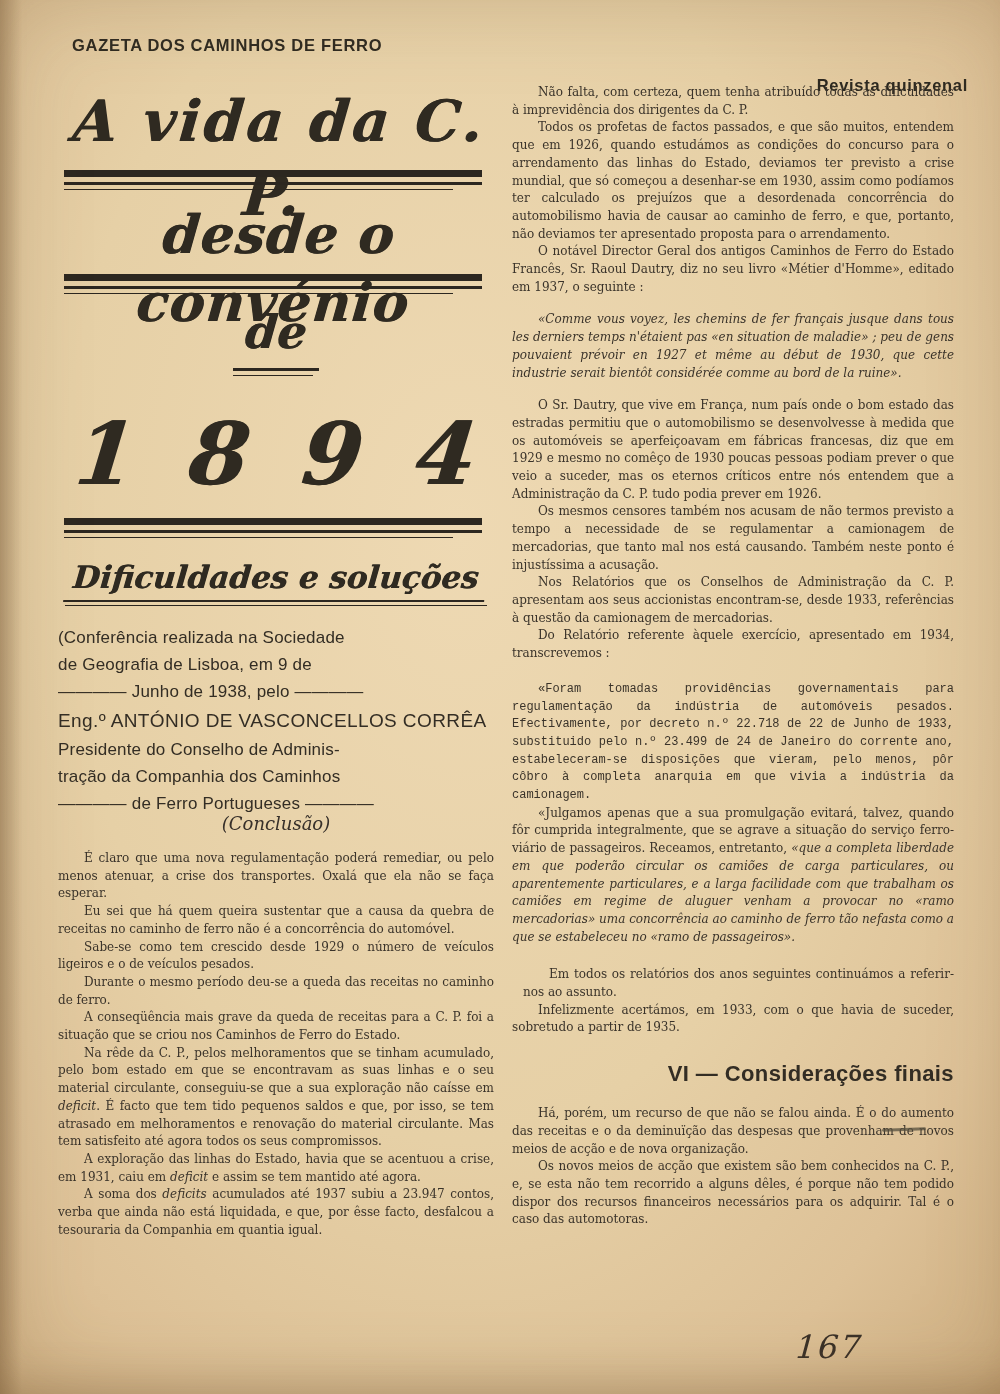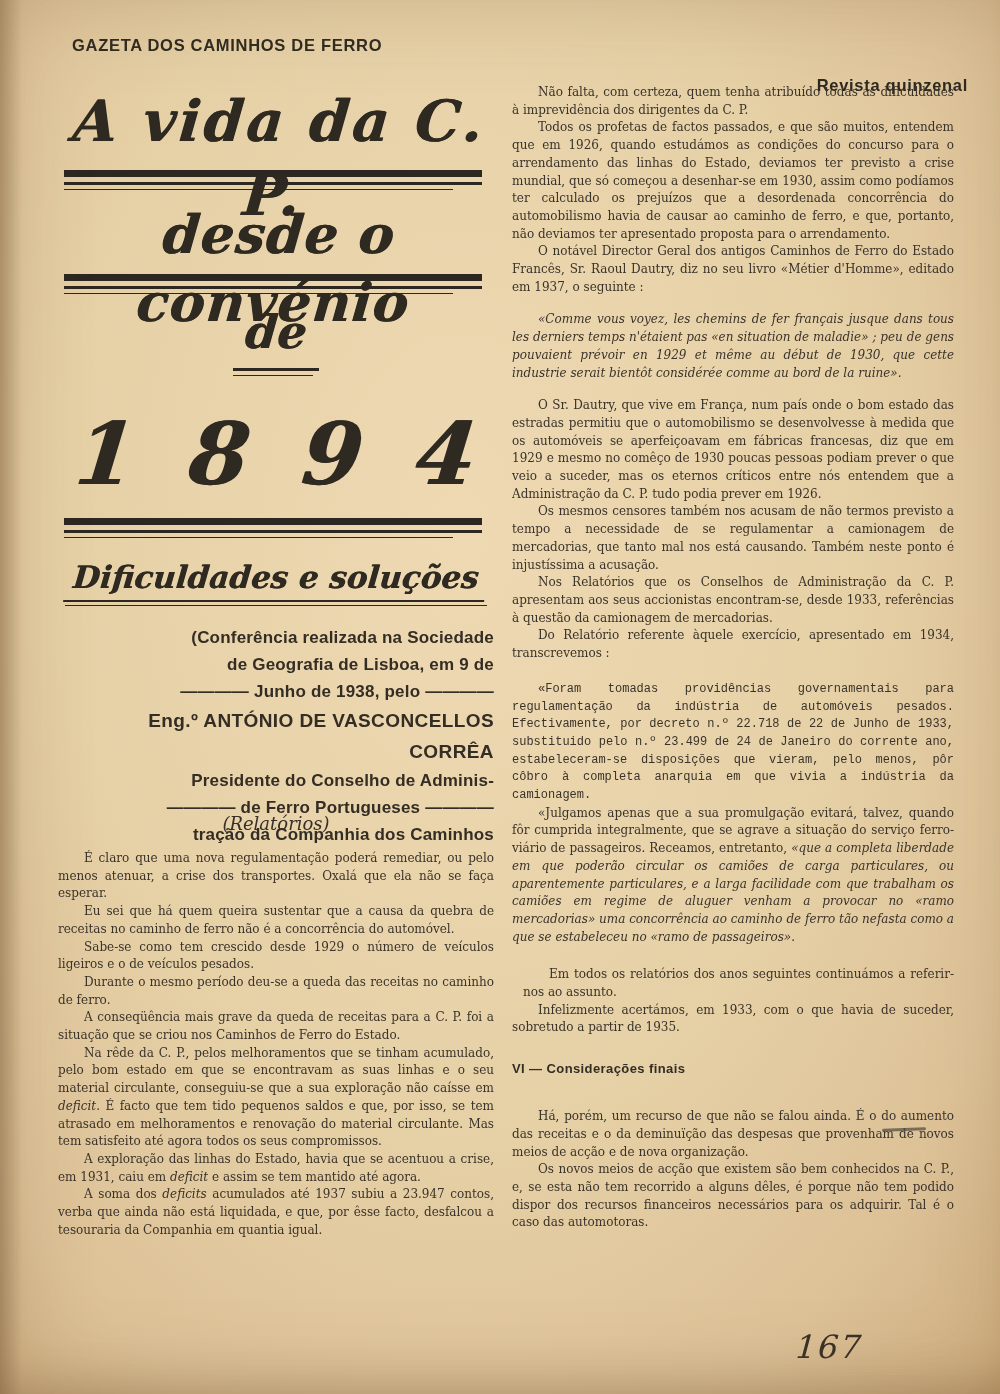--- a/index.html
+++ b/index.html
@@ -48,39 +48,39 @@
   .rules-2{top:192px;}
   .rules-sm{top:286px;left:50%;width:86px;transform:translateX(-50%);}
   .rules-3{top:436px;}
 
   .subtitle-wrap{position:absolute;top:476px;width:100%;text-align:center;color:#2f2a21;}
   .subtitle-outer{display:inline-block;border-bottom:1px solid #2c2720;padding-bottom:3px;}
   .subtitle{display:inline-block;font-style:italic;font-weight:bold;font-size:31px;
     line-height:38px;transform:skewX(-5deg);padding:0 8px 4px;
     border-bottom:2px solid #2c2720;text-shadow:.5px 0 currentColor;}
 
-  .conference{position:absolute;top:542px;width:100%;text-align:right;
-    font-family:"Liberation Sans",sans-serif;font-weight:bold;color:#332d24;}
+  .conference{position:absolute;top:542px;width:100%;text-align:left;
+    font-family:"Liberation Sans",sans-serif;font-weight:normal;color:#332d24;}
   .conf-line{font-size:17px;line-height:27px;letter-spacing:.2px;}
   .conf-name{font-size:19px;line-height:31px;letter-spacing:.4px;}
 
   .conclusion{position:absolute;top:731px;width:100%;text-align:center;
     font-style:italic;font-size:18px;color:#37302a;}
 
   .left-body{position:absolute;top:768px;width:100%;}
 
   .body-p{margin:0;font-size:12px;line-height:17.7px;text-align:justify;
     text-indent:26px;color:#3a332a;}
   .body-p em{font-style:italic;}
   .quote-fr{font-style:italic;margin:15px 0;}
   .mt18{margin-top:18px;font-family:Liberation Mono, monospace;}
   .mt20{margin-top:20px;margin-left:11px;}
   .section-heading{font-family:"Liberation Sans",sans-serif;font-weight:bold;
-    font-size:13px;letter-spacing:.4px;text-align:left;color:#332d24;
-    margin:24px 0 32px;}
+    font-size:22px;letter-spacing:.4px;text-align:right;color:#332d24;
+    margin:24px 0 18px;}
 
   .page-number{position:absolute;left:796px;top:1328px;font-style:italic;
     font-size:32px;letter-spacing:2px;color:#3a3128;transform:skewX(-4deg);}
 
   .smudge{position:absolute;left:882px;top:1128px;width:44px;height:3px;
     background:#57503f;opacity:.75;transform:rotate(-2deg);border-radius:2px;}
 </style>
 </head>
 <body>
 
@@ -127,43 +127,43 @@
     <div class="subtitle-wrap">
       <span class="subtitle-outer"><span class="subtitle">Dificuldades e soluções</span></span>
     </div>
 
     <div class="conference">
         <div class="conf-line">(Conferência realizada na Sociedade</div>
         <div class="conf-line">de Geografia de Lisboa, em 9 de</div>
         <div class="conf-line">———— Junho de 1938, pelo ————</div>
         <div class="conf-line conf-name">Eng.º ANTÓNIO DE VASCONCELLOS CORRÊA</div>
         <div class="conf-line">Presidente do Conselho de Adminis-</div>
+        <div class="conf-line">tração da Companhia dos Caminhos</div>
         <div class="conf-line">———— de Ferro Portugueses ————</div>
-        <div class="conf-line">tração da Companhia dos Caminhos</div>
       </div>
 
-    <div class="conclusion">(Relatórios)</div>
+    <div class="conclusion">(Conclusão)</div>
 
     <div class="left-body">
         <p class="body-p"><span>É claro que uma nova regulamentação poderá remediar, ou pelo menos atenuar, a crise dos transportes. Oxalá que ela não se faça esperar.</span></p>
         <p class="body-p"><span>Eu sei que há quem queira sustentar que a causa da quebra de receitas no caminho de ferro não é a concorrência do automóvel.</span></p>
         <p class="body-p"><span>Sabe-se como tem crescido desde 1929 o número de veículos ligeiros e o de veículos pesados.</span></p>
         <p class="body-p"><span>Durante o mesmo período deu-se a queda das receitas no caminho de ferro.</span></p>
         <p class="body-p"><span>A conseqüência mais grave da queda de receitas para a C. P. foi a situação que se criou nos Caminhos de Ferro do Estado.</span></p>
         <p class="body-p"><span>Na rêde da C. P., pelos melhoramentos que se tinham acumulado, pelo bom estado em que se encontravam as suas linhas e o seu material circulante, conseguiu-se que a sua exploração não caísse em </span><em>deficit</em><span>. É facto que tem tido pequenos saldos e que, por isso, se tem atrasado em melhoramentos e renovação do material circulante. Mas tem satisfeito até agora todos os seus compromissos.</span></p>
         <p class="body-p"><span>A exploração das linhas do Estado, havia que se acentuou a crise, em 1931, caiu em </span><em>deficit</em><span> e assim se tem mantido até agora.</span></p>
         <p class="body-p"><span>A soma dos </span><em>deficits</em><span> acumulados até 1937 subiu a 23.947 contos, verba que ainda não está liquidada, e que, por êsse facto, desfalcou a tesouraria da Companhia em quantia igual.</span></p>
       </div>
   </div>
 
   <div class="col-right">
       <p class="body-p"><span>Não falta, com certeza, quem tenha atribuído tôdas as dificuldades à imprevidência dos dirigentes da C. P.</span></p>
       <p class="body-p"><span>Todos os profetas de factos passados, e que são muitos, entendem que em 1926, quando estudámos as condições do concurso para o arrendamento das linhas do Estado, deviamos ter previsto a crise mundial, que só começou a desenhar-se em 1930, assim como podíamos ter calculado os prejuízos que a desordenada concorrência do automobilismo havia de causar ao caminho de ferro, e que, portanto, não deviamos ter apresentado proposta para o arrendamento.</span></p>
       <p class="body-p"><span>O notável Director Geral dos antigos Caminhos de Ferro do Estado Francês, Sr. Raoul Dautry, diz no seu livro «Métier d'Homme», editado em 1937, o seguinte :</span></p>
-      <p class="body-p quote-fr"><em>«Comme vous voyez, les chemins de fer français jusque dans tous les derniers temps n'étaient pas </em><span>«en situation de maladie» ; </span><em>peu de gens pouvaient prévoir en 1929 et même au début de 1930, que cette industrie serait bientôt considérée comme au bord de la ruine».</em></p>
+      <p class="body-p quote-fr"><em>«Comme vous voyez, les chemins de fer français jusque dans tous les derniers temps n'étaient pas </em><span>«en situation de maladie» ; </span><em>peu de gens pouvaient prévoir en 1927 et même au début de 1930, que cette industrie serait bientôt considérée comme au bord de la ruine».</em></p>
       <p class="body-p"><span>O Sr. Dautry, que vive em França, num país onde o bom estado das estradas permitiu que o automobilismo se desenvolvesse à medida que os automóveis se aperfeiçoavam em fábricas francesas, diz que em 1929 e mesmo no comêço de 1930 poucas pessoas podiam prever o que veio a suceder, mas os eternos críticos entre nós entendem que a Administração da C. P. tudo podia prever em 1926.</span></p>
       <p class="body-p"><span>Os mesmos censores também nos acusam de não termos previsto a tempo a necessidade de se regulamentar a camionagem de mercadorias, que tanto mal nos está causando. Também neste ponto é injustíssima a acusação.</span></p>
       <p class="body-p"><span>Nos Relatórios que os Conselhos de Administração da C. P. apresentam aos seus accionistas encontram-se, desde 1933, referências à questão da camionagem de mercadorias.</span></p>
       <p class="body-p"><span>Do Relatório referente àquele exercício, apresentado em 1934, transcrevemos :</span></p>
       <p class="body-p mt18"><span>«Foram tomadas providências governamentais para regulamentação da indústria de automóveis pesados. Efectivamente, por decreto n.º 22.718 de 22 de Junho de 1933, substituido pelo n.º 23.499 de 24 de Janeiro do corrente ano, estabeleceram-se disposições que vieram, pelo menos, pôr côbro à completa anarquia em que vivia a indústria da camionagem.</span></p>
       <p class="body-p"><span>«Julgamos apenas que a sua promulgação evitará, talvez, quando fôr cumprida integralmente, que se agrave a situação do serviço ferro-viário de passageiros. Receamos, entretanto, </span><em>«que a completa liberdade em que poderão circular os camiões de carga particulares, ou aparentemente particulares, e a larga facilidade com que trabalham os camiões em regime de aluguer venham a provocar no «ramo mercadorias» uma concorrência ao caminho de ferro tão nefasta como a que se estabeleceu no «ramo de passageiros».</em></p>
       <p class="body-p mt20"><span>Em todos os relatórios dos anos seguintes continuámos a referir-nos ao assunto.</span></p>
       <p class="body-p"><span>Infelizmente acertámos, em 1933, com o que havia de suceder, sobretudo a partir de 1935.</span></p>
       <h3 class="section-heading">VI — Considerações finais</h3>
       <p class="body-p"><span>Há, porém, um recurso de que não se falou ainda. É o do aumento das receitas e o da deminuïção das despesas que provenham de novos meios de acção e de nova organização.</span></p>

